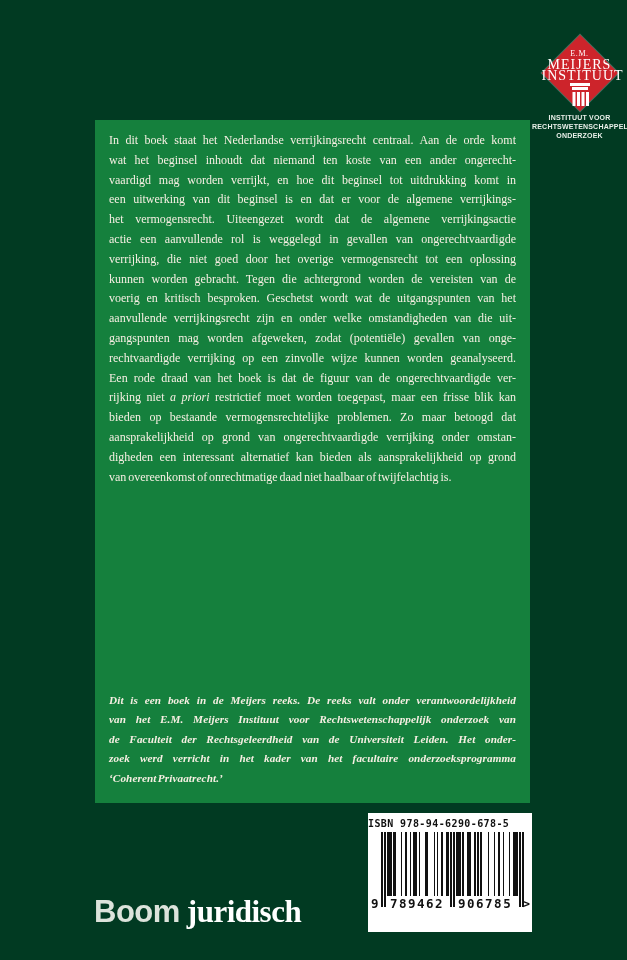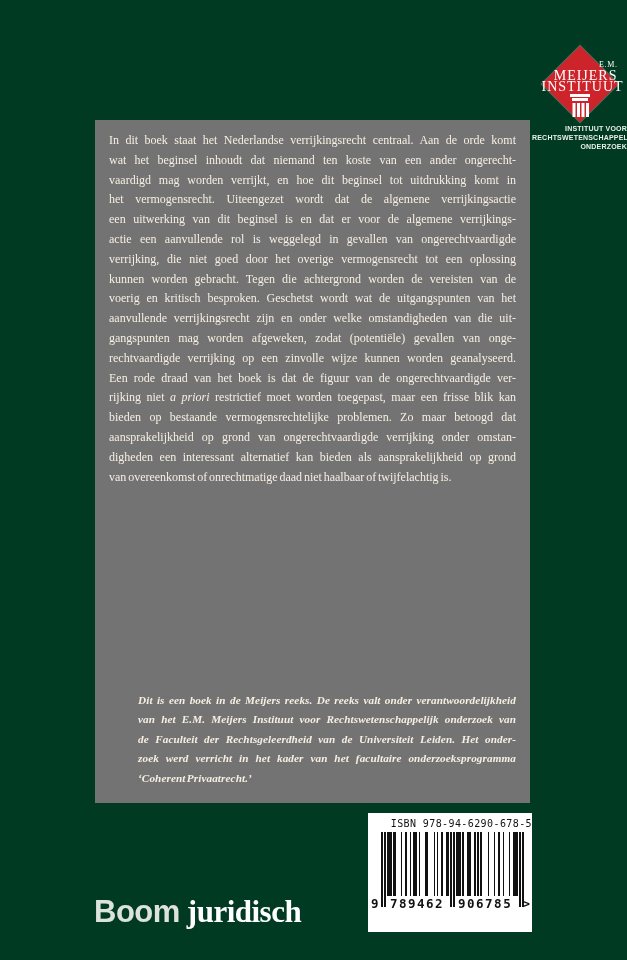--- a/index.html
+++ b/index.html
@@ -1,48 +1,48 @@
 <!DOCTYPE html>
 <html><head>
 <meta charset="utf-8">
 <style>
   html,body{margin:0;padding:0;background:#013a22;}
   .cover{position:relative;width:627px;height:960px;background:#013a22;overflow:hidden;
          font-family:"Liberation Serif",serif;}
 
   
-  .logo{position:absolute;left:532px;top:46px;width:95px;text-align:right;}
+  .logo{position:absolute;left:532px;top:35px;width:95px;text-align:center;}
   .emblem{position:relative;width:76px;height:76px;margin:0 auto;}
   .emblem-diamond{position:absolute;inset:11px;background:#cd242b;transform:rotate(45deg);
                   box-shadow:0 0 0 1px rgba(255,255,255,0.28);}
   .emblem-content{position:relative;z-index:1;padding-top:13px;color:#fff;
                   font-family:"Liberation Serif",serif;}
   .dl{line-height:11px;letter-spacing:1px;font-variant:small-caps;}
   .dl0{font-size:8px;letter-spacing:0.6px;}
   .dl1,.dl2{font-size:14px;}
   .column-icon{display:block;margin:2px auto 0;}
   .logo-sub{margin-top:2px;font-family:"Liberation Sans",sans-serif;font-size:7px;
             line-height:9px;color:#e9efe9;letter-spacing:0.2px;font-weight:bold;}
 
   
-  .panel{position:absolute;left:95px;top:120px;width:435px;height:683px;background:#737373;
+  .panel{position:absolute;left:95px;top:120px;width:435px;height:683px;background:#15803d;
          box-sizing:border-box;padding:11px 14px 15px 14px;
          display:flex;flex-direction:column;justify-content:space-between;}
   .blurb{font-size:12px;line-height:19.8px;color:#f7efe3;word-spacing:-1.2px;letter-spacing:0;}
   .blurb .tline{height:19.8px;text-align:justify;text-align-last:justify;overflow:visible;}
   .blurb .tline-last{text-align-last:left;}
   .meijers{font-size:11.2px;line-height:19.5px;color:#f7efe3;font-weight:bold;font-style:italic;
-           word-spacing:-1.6px;letter-spacing:0.1px;margin-left:29px;}
+           word-spacing:-1.6px;letter-spacing:0.1px;}
   .meijers .tline{height:19.5px;text-align:justify;text-align-last:justify;overflow:visible;}
   .meijers .tline-last{text-align-last:left;}
 
   
   .barcode-box{position:absolute;left:368px;top:813px;width:164px;height:119px;background:#ffffff;}
-  .isbn-label{position:absolute;top:5px;left:0;width:100%;text-align:right;
-              font-family:"DejaVu Sans Mono",monospace;font-size:10px;font-weight:normal;
+  .isbn-label{position:absolute;top:5px;left:0;width:100%;text-align:left;
+              font-family:"DejaVu Sans Mono",monospace;font-size:10px;font-weight:bold;
               letter-spacing:0.4px;color:#111;}
   .ean-svg{position:absolute;top:19px;left:0;}
   .ean-digits{position:absolute;top:83px;left:0;width:100%;height:18px;
               font-family:"DejaVu Sans Mono",monospace;font-size:12.5px;color:#111;font-weight:bold;}
   .ean-digits span{position:absolute;top:0;}
   .ean-first{left:3px;}
   .ean-g1{left:19px;width:60px;text-align:center;letter-spacing:1.5px;}
   .ean-g2{left:90px;width:60px;text-align:left;letter-spacing:1.5px;}
   .ean-gt{right:2px;}
 
@@ -81,22 +81,22 @@
       <div>RECHTSWETENSCHAPPELIJK</div>
       <div>ONDERZOEK</div>
     </div>
   </div>
 
   <div class="panel">
     <div class="blurb" id="blurb">
         <div class="tline">In dit boek staat het Nederlandse verrijkingsrecht centraal. Aan de orde komt</div>
         <div class="tline">wat het beginsel inhoudt dat niemand ten koste van een ander ongerecht-</div>
         <div class="tline">vaardigd mag worden verrijkt, en hoe dit beginsel tot uitdrukking komt in</div>
+        <div class="tline">een uitwerking van dit beginsel is en dat er voor de algemene verrijkings-</div>
         <div class="tline">het vermogensrecht. Uiteengezet wordt dat de algemene verrijkingsactie</div>
-        <div class="tline">een uitwerking van dit beginsel is en dat er voor de algemene verrijkings-</div>
         <div class="tline">actie een aanvullende rol is weggelegd in gevallen van ongerechtvaardigde</div>
         <div class="tline">verrijking, die niet goed door het overige vermogensrecht tot een oplossing</div>
         <div class="tline">kunnen worden gebracht. Tegen die achtergrond worden de vereisten van de</div>
         <div class="tline">voerig en kritisch besproken. Geschetst wordt wat de uitgangspunten van het</div>
         <div class="tline">aanvullende verrijkingsrecht zijn en onder welke omstandigheden van die uit-</div>
         <div class="tline">gangspunten mag worden afgeweken, zodat (potentiële) gevallen van onge-</div>
         <div class="tline">rechtvaardigde verrijking op een zinvolle wijze kunnen worden geanalyseerd.</div>
         <div class="tline">Een rode draad van het boek is dat de figuur van de ongerechtvaardigde ver-</div>
         <div class="tline"><span>rijking niet </span><em>a priori</em><span> restrictief moet worden toegepast, maar een frisse blik kan</span></div>
         <div class="tline">bieden op bestaande vermogensrechtelijke problemen. Zo maar betoogd dat</div>

